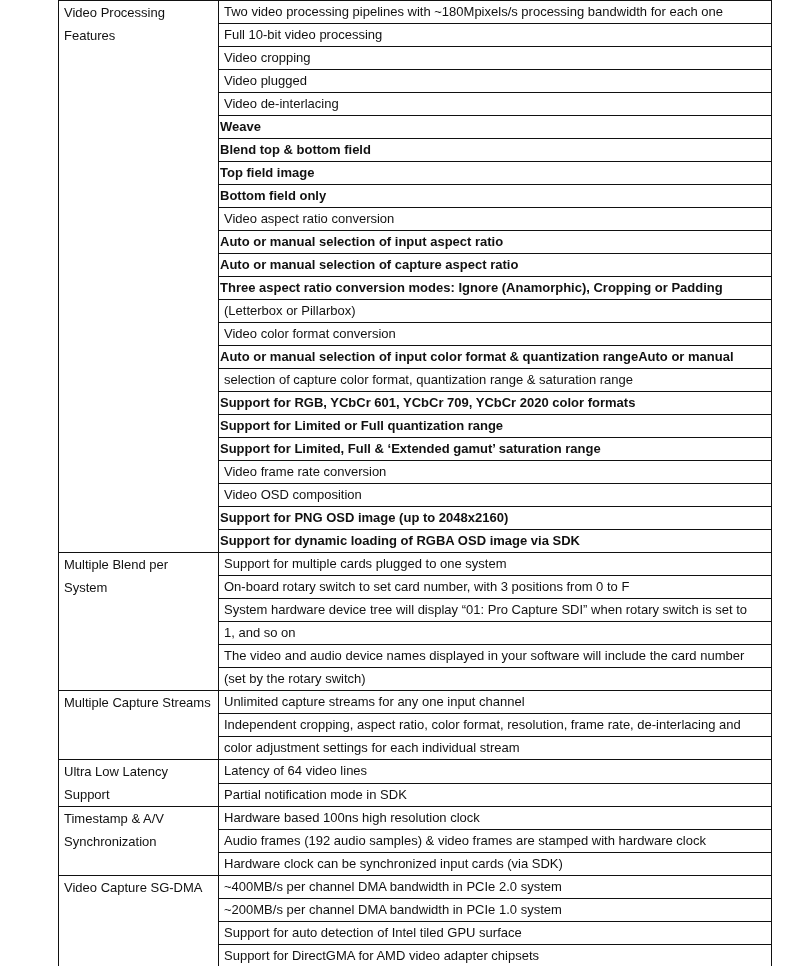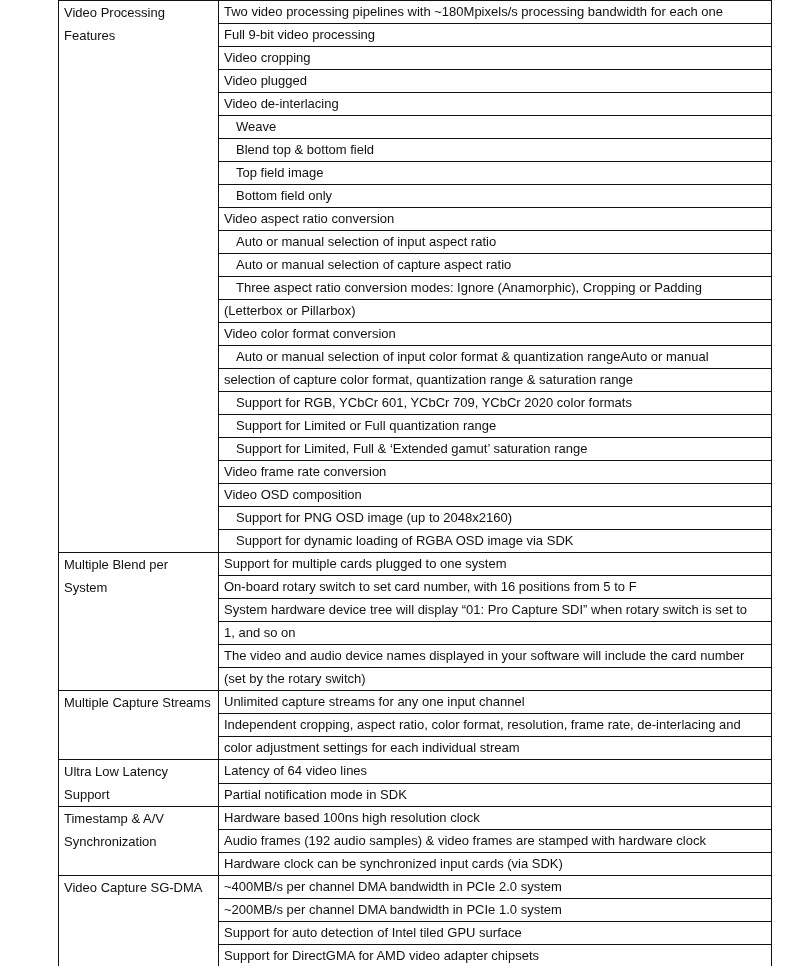--- a/index.html
+++ b/index.html
@@ -34,21 +34,22 @@
       white-space: nowrap;
       overflow: hidden;
     }
     .spec-table td.cat {
       width: 149px;
       line-height: 23px;
       padding-top: 0;
       white-space: normal;
     }
     .spec-table td.feat.indent {
-      padding-left: 17px;
+      padding-left: 1px;
+      font-weight: bold;
     }
     .cat-label {
       display: block;
       line-height: 23px;
     }
     .spec-table tr.last td {
       border-bottom: none;
     }
   </style>
 </head>
@@ -57,21 +58,21 @@
 <table class="spec-table">
   <tbody id="spec-body">
       <tr>
         <td class="cat" rowspan="24">
           <span class="cat-label">Video Processing</span>
           <span class="cat-label">Features</span>
         </td>
         <td class="feat">Two video processing pipelines with ~180Mpixels/s processing bandwidth for each one</td>
       </tr>
       <tr>
-        <td class="feat">Full 9-bit video processing</td>
+        <td class="feat">Full 10-bit video processing</td>
       </tr>
       <tr>
         <td class="feat">Video cropping</td>
       </tr>
       <tr>
         <td class="feat">Video plugged</td>
       </tr>
       <tr>
         <td class="feat">Video de-interlacing</td>
       </tr>
@@ -133,21 +134,21 @@
         <td class="feat indent">Support for dynamic loading of RGBA OSD image via SDK</td>
       </tr>
       <tr>
         <td class="cat" rowspan="6">
           <span class="cat-label">Multiple Blend per</span>
           <span class="cat-label">System</span>
         </td>
         <td class="feat">Support for multiple cards plugged to one system</td>
       </tr>
       <tr>
-        <td class="feat">On-board rotary switch to set card number, with 16 positions from 5 to F</td>
+        <td class="feat">On-board rotary switch to set card number, with 3 positions from 0 to F</td>
       </tr>
       <tr>
         <td class="feat">System hardware device tree will display “01: Pro Capture SDI” when rotary switch is set to</td>
       </tr>
       <tr>
         <td class="feat">1, and so on</td>
       </tr>
       <tr>
         <td class="feat">The video and audio device names displayed in your software will include the card number</td>
       </tr>

